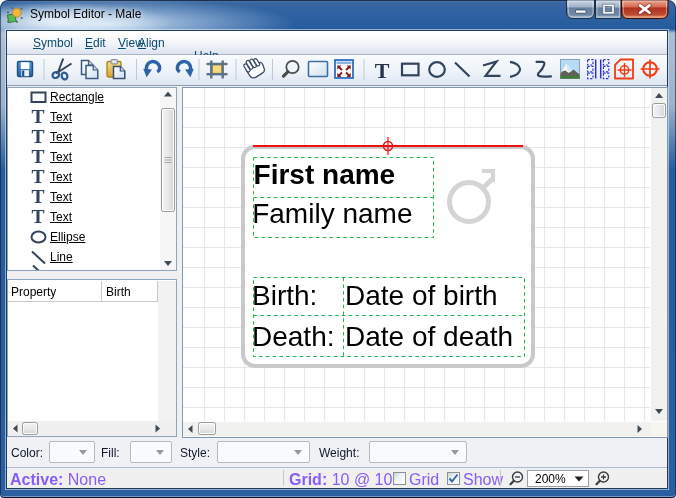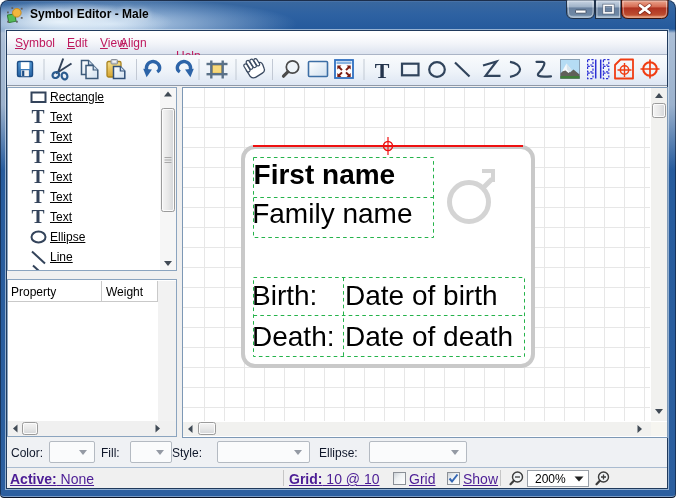--- a/index.html
+++ b/index.html
@@ -5,35 +5,35 @@
 #win{position:absolute;left:0;top:0;width:676px;height:498px;border-radius:8px 8px 4px 4px;
  background:
   linear-gradient(to bottom, rgba(183,199,219,0) 29px, rgba(183,199,219,0.92) 33px, rgba(172,190,212,0.88) 105px, rgba(172,190,212,0) 170px),
   radial-gradient(ellipse 150px 26px at 60px 22px, rgba(235,245,252,0.95), rgba(235,245,252,0) 75%),radial-gradient(ellipse 260px 36px at 110px 24px, rgba(215,232,248,0.9), rgba(215,232,248,0) 72%),
   linear-gradient(to bottom,#10233f 0px,#557bae 1px,#39689f 2px,#2e62a2 14px,#245a9c 30px,#2c5f9f 100%);
  box-shadow:inset 0 0 0 1px rgba(10,20,40,0.55), inset 0 -1px 0 #0c1626, inset 0 -2px 0 rgba(200,215,235,0.5);
 }
 #client{position:absolute;left:7px;top:31px;width:660px;height:457px;background:#f0f0f0;
  box-shadow:0 0 0 1px #203a5c, 0 0 0 2px rgba(230,240,250,0.55);}
 .abs{position:absolute;}
-#titletext{position:absolute;left:30px;top:7px;font-size:12px;color:#000;text-shadow:0 0 6px rgba(255,255,255,0.9);font-weight:bold;}
+#titletext{position:absolute;left:30px;top:7px;font-size:12px;color:#000;text-shadow:0 0 6px rgba(255,255,255,0.9);}
 #menubar{position:absolute;left:7px;top:31px;width:660px;height:24px;background:linear-gradient(to bottom,#ffffff 15%,#f2f4f9 55%,#dce3ef 100%);border-bottom:1px solid #aab4c6;box-sizing:border-box;}
-.mi{position:absolute;font-size:12px;color:#be185d;}
+.mi{position:absolute;font-size:12px;color:#0c4a6e;margin-left:18px;}
 .mi u{text-decoration:underline;}
 #toolbar{position:absolute;left:7px;top:55px;width:660px;height:31px;background:linear-gradient(to bottom,#f9fbfd 0%,#eef3f9 55%,#dde6f3 100%);border-bottom:1px solid #8f99a8;box-sizing:border-box;}
 #listpanel{position:absolute;left:7px;top:87px;width:170px;height:184px;background:#fff;border:1px solid #8ba4bf;box-sizing:border-box;overflow:hidden;}
 .li{position:absolute;left:50px;font-size:12px;color:#000;text-decoration:underline;}
 #proppanel{position:absolute;left:7px;top:279px;width:170px;height:158px;background:#fff;border:1px solid #8ba4bf;box-sizing:border-box;overflow:hidden;}
 #canvaspanel{position:absolute;left:182px;top:87px;width:486px;height:351px;border:1px solid #7d98b5;box-sizing:border-box;background:#fff;}
 #controls{position:absolute;left:7px;top:438px;width:660px;height:29px;background:#eff1f4;}
 .clabel{position:absolute;top:446px;font-size:12px;color:#0f172a;}
 .combo{position:absolute;top:441px;height:22px;box-sizing:border-box;border:1px solid #b4bac2;background:#fafbfc;border-radius:2px;}
 .combo:after{content:"";position:absolute;right:7px;top:8px;width:0;height:0;border-left:4.5px solid transparent;border-right:4.5px solid transparent;border-top:5px solid #949aa4;}
 #statusbar{position:absolute;left:7px;top:467px;width:660px;height:21px;background:#f0f0f0;border-top:1px solid #a9bbd0;box-sizing:border-box;}
-.sb{position:absolute;top:471px;font-size:14px;color:#4c1d95;text-decoration:underline;}
+.sb{position:absolute;top:471px;font-size:16px;color:#8b5cf6;}
 .ssep{position:absolute;top:2px;width:1px;height:16px;background:#c6c6c6;}
 .cb{position:absolute;top:472px;width:13px;height:13px;border:1px solid #8b9097;background:linear-gradient(135deg,#cdd2d8 0%,#eef1f3 40%,#ffffff 100%);box-sizing:border-box;}
 </style></head><body>
 <div id="win"></div>
 <div id="client"></div>
 <svg class="abs" style="left:7px;top:7px" width="16" height="16" viewBox="0 0 16 16">
  <rect x="1" y="7.5" width="7.5" height="7.5" rx="0.5" fill="#55bb58" stroke="#2e7d32" stroke-width="1" transform="rotate(-10 4.7 11.2)"></rect>
  <circle cx="9.8" cy="5.8" r="4.3" fill="#f2b63d" stroke="#c78a1e" stroke-width="1"></circle>
  <g fill="#606060">
   <rect x="4.4" y="0.2" width="1.8" height="1.8"></rect>
@@ -261,21 +261,21 @@
     </g>
 </svg>
 
 <div id="proppanel"></div>
 <div class="abs" style="left:8px;top:280px;width:168px;height:21px;background:#fff"></div>
 <div class="abs" style="left:101px;top:281px;width:1px;height:20px;background:#c9c9c9"></div>
 <div class="abs" style="left:157px;top:281px;width:1px;height:20px;background:#c9c9c9"></div>
 <div class="abs" style="left:8px;top:301px;width:168px;height:1px;background:#c9c9c9"></div>
 <div class="abs" style="left:158px;top:281px;width:18px;height:140px;background:#f2f2f2"></div>
 <div class="abs" style="left:11px;top:285px;font-size:12px">Property</div>
-<div class="abs" style="left:106px;top:285px;font-size:12px">Weight</div>
+<div class="abs" style="left:106px;top:285px;font-size:12px">Birth</div>
 <div class="abs" style="left:8px;top:421px;width:168px;height:15px;background:#f0f0f0"></div>
 <svg class="abs" style="left:8px;top:421px" width="168" height="15" viewBox="0 0 168 15">
  <path d="M9.5,3.5 L5,7.5 L9.5,11.5 Z" fill="#404a55"></path>
  <path d="M147.5,3.5 L152,7.5 L147.5,11.5 Z" fill="#404a55"></path>
  <rect x="14.5" y="1.5" width="15" height="12" rx="2" fill="url(#thh)" stroke="#9b9b9b"></rect>
  <rect x="15.5" y="2.5" width="13" height="10" rx="1.5" fill="none" stroke="#fbfbfb"></rect>
 </svg>
 
 <div id="canvaspanel"></div>
 <svg class="abs" style="left:183px;top:88px" width="467" height="333" viewBox="0 0 467 333">
@@ -323,23 +323,23 @@
  <path d="M454.5,3 L459,7 L454.5,11 Z" fill="#404a55"></path>
  <rect x="15.5" y="0.5" width="17" height="12" rx="2" fill="url(#thh)" stroke="#9b9b9b"></rect>
  <rect x="16.5" y="1.5" width="15" height="10" rx="1.5" fill="none" stroke="#fbfbfb"></rect>
 </svg>
 <div class="abs" style="left:651px;top:422px;width:16px;height:14px;background:#f6f5f0"></div>
 <div id="controls"></div>
 <div class="clabel" style="left:11px">Color:</div>
 <div class="combo" style="left:49px;width:46px"></div>
 <div class="clabel" style="left:101px">Fill:</div>
 <div class="combo" style="left:130px;width:42px"></div>
-<div class="clabel" style="left:172px">Style:</div>
+<div class="clabel" style="left:180px">Style:</div>
 <div class="combo" style="left:217px;width:93px"></div>
-<div class="clabel" style="left:319px">Ellipse:</div>
+<div class="clabel" style="left:319px">Weight:</div>
 <div class="combo" style="left:369px;width:98px"></div>
 
 <div id="statusbar"></div>
 <div class="sb" style="left:10px"><b>Active:</b> None</div>
 <div class="ssep" style="left:283px;top:470px"></div>
 <div class="sb" style="left:289px"><b>Grid:</b> 10 @ 10</div>
 <div class="cb" style="left:393px"></div>
 <div class="sb" style="left:409px">Grid</div>
 <div class="cb" style="left:447px"></div>
 <svg class="abs" style="left:447px;top:472px" width="13" height="13" viewBox="0 0 13 13">

